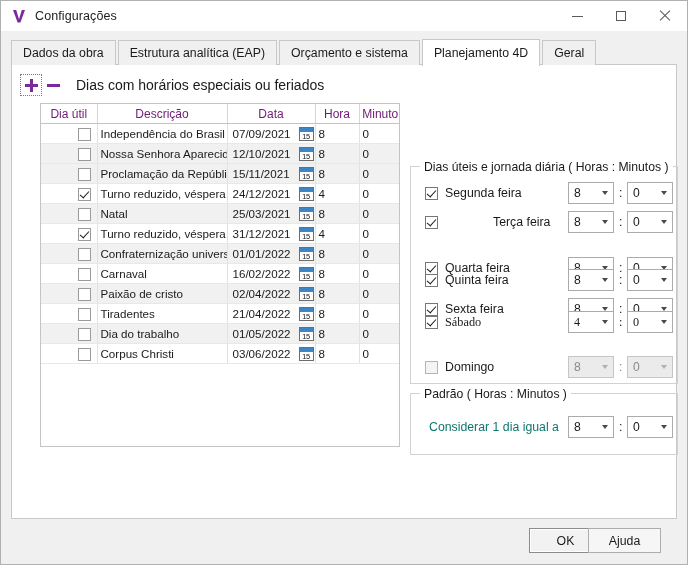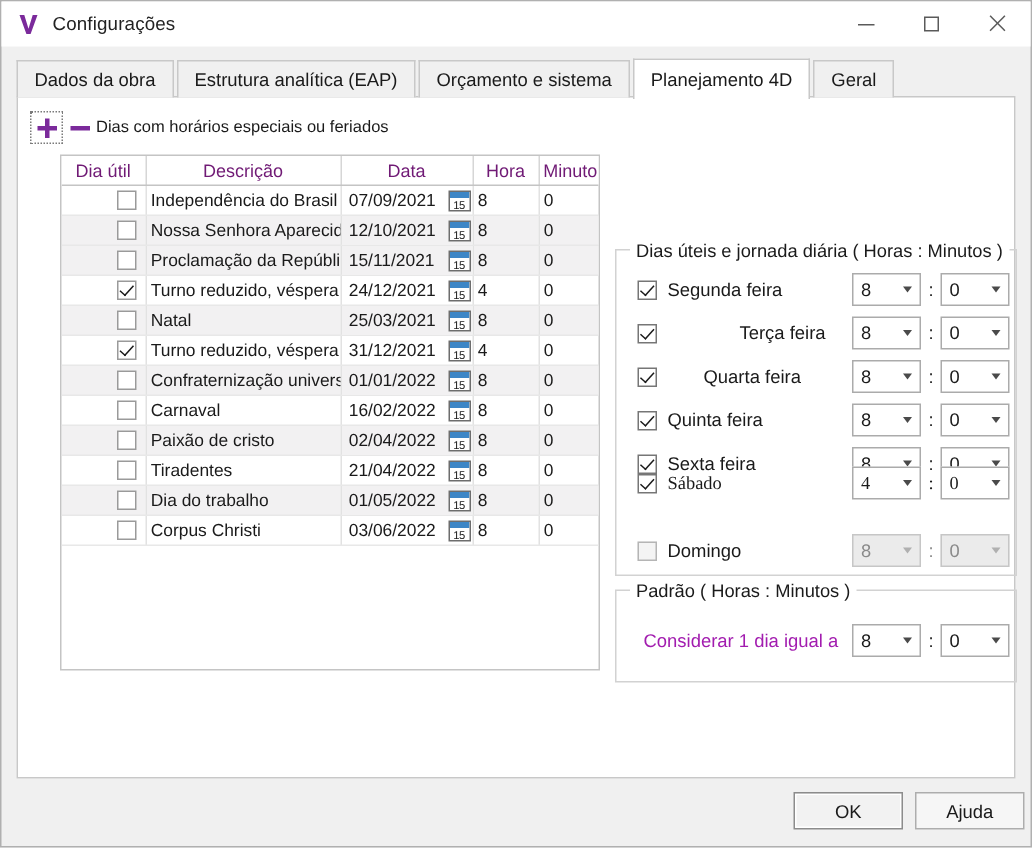--- a/index.html
+++ b/index.html
@@ -144,21 +144,22 @@
   .plus-glyph {
     width: 13px; height: 13px;
   }
   .plus-glyph:before, .plus-glyph:after {
     content:""; position:absolute; background:#7b2a9b;
   }
   .plus-glyph:before { left:0; top:5px; width:13px; height:3px; }
   .plus-glyph:after  { top:0; left:5px; height:13px; width:3px; }
   .minus-glyph { width: 13px; height: 3px; background:#7b2a9b; }
   .toolbar-label {
-    font-size: 11px;
+    margin-left: 12px;
+    font-size: 14px;
     color:#1a1a1a;
   }
 
   
   .grid-wrap {
     position: absolute;
     left: 28px;
     top: 38px;
     width: 360px;
     height: 344px;
@@ -335,21 +336,21 @@
     line-height: 22px;
     height: 22px;
   }
   .colon.dis { color:#8a8a8a; }
 
   .padrao-label {
     position:absolute;
     left: 18px;
     top: 22px;
     font-size: 12.3px;
-    color:#a21caf;
+    color:#0f766e;
     line-height: 22px;
   }
 
   
   .footer {
     flex: 0 0 auto;
     height: 45px;
     position: relative;
   }
   .btn {
@@ -364,21 +365,21 @@
     display:flex; align-items:center; justify-content:center;
     box-sizing:border-box;
     cursor: default;
   }
   .btn.primary {
     border: 1px solid #8c8c8c;
     box-shadow: inset 0 0 0 1px #ffffff;
     background:#f2f2f2;
   }
   #btn-ok { left: 528px; }
-  #btn-ajuda { left: 609px; }
+  #btn-ajuda { left: 587px; }
 </style>
 </head>
 <body>
 
 <div class="window">
 
   <div class="titlebar">
     <div class="app-icon">
       <svg width="16" height="16" viewBox="0 0 16 16">
         <path d="M2 2 L5.2 2 L8 11.2 L10.8 2 L14 2 L9.4 14.6 L6.6 14.6 Z" fill="#7b2a9b"></path>
@@ -607,21 +608,21 @@
             <span class="combo combo-h">
               <span>8</span>
               <span class="chev"></span>
             </span>
             <span class="colon">:</span>
             <span class="combo combo-m">
               <span>0</span>
               <span class="chev"></span>
             </span>
           </div>
-          <div class="day-row" style="top: 71px; gap: 24px;">
+          <div class="day-row" style="top: 88px;">
             <span class="chkbox checked"></span>
             <span class="day-label">Quarta feira</span>
             <span class="combo combo-h">
               <span>8</span>
               <span class="chev"></span>
             </span>
             <span class="colon">:</span>
             <span class="combo combo-m">
               <span>0</span>
               <span class="chev"></span>

